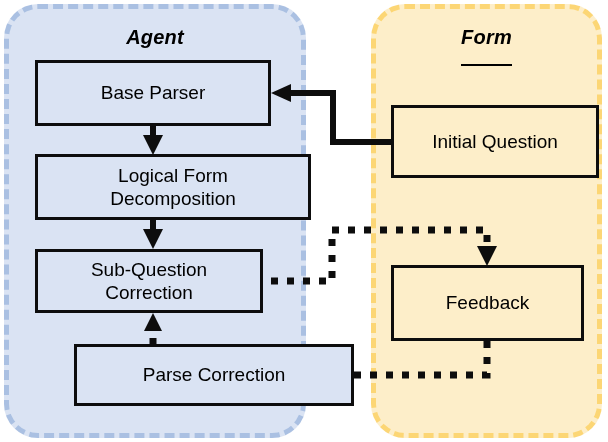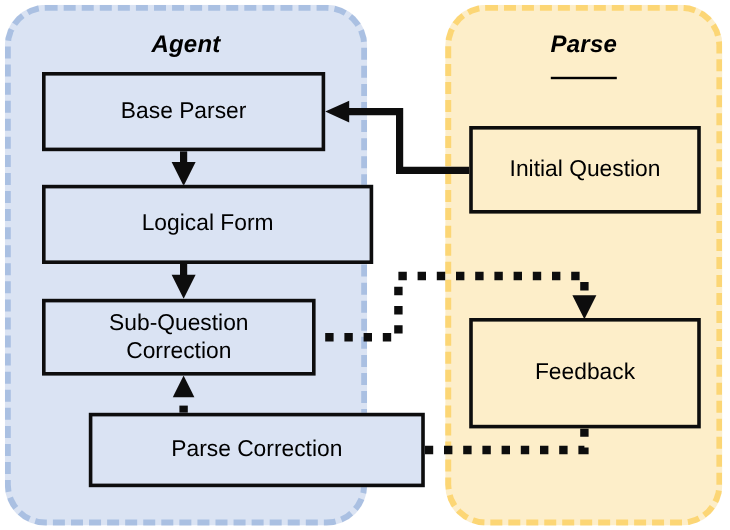--- a/index.html
+++ b/index.html
@@ -70,22 +70,22 @@
     color: #000000;
     padding: 0 4px;
   }
   .node-agent { background: #dae3f3; }
   .node-user  { background: #fdeec9; }
 
   #n-base-parser   { left: 35px;  top: 60px;  width: 236px; height: 66px; }
   #n-logical-form  { left: 35px;  top: 154px; width: 276px; height: 66px; }
   #n-sub-question  { left: 35px;  top: 249px; width: 228px; height: 64px; }
   #n-parse-corr    { left: 26px;  top: 344px; width: 280px; height: 62px; margin-left: 48px; }
-  #n-initial-q     { left: 391px; top: 105px; width: 193px; height: 73px; }
-  #n-feedback      { left: 391px; top: 265px; width: 193px; height: 92px; }
+  #n-initial-q     { left: 391px; top: 105px; width: 208px; height: 73px; }
+  #n-feedback      { left: 391px; top: 265px; width: 193px; height: 76px; }
 
   svg#edges {
     position: absolute;
     left: 0;
     top: 0;
     width: 608px;
     height: 442px;
     pointer-events: none;
   }
   .solid-edge {
@@ -114,21 +114,21 @@
 </head>
 <body>
 
 <div id="canvas">
 
   <div class="panel panel-agent">
     <div class="panel-title agent-title"><span>Agent</span></div>
   </div>
 
   <div class="panel panel-user">
-    <div class="panel-title user-title"><span>Parse</span></div>
+    <div class="panel-title user-title"><span>Form</span></div>
   </div>
 
   <svg id="edges" viewBox="0 0 608 442">
 
     <path class="solid-edge" d="M 391 142 L 333 142 L 333 93 L 285 93"></path>
     <polygon class="arrow-head" points="271,93 291,84 291,102"></polygon>
 
     <path class="solid-edge" d="M 153 126 L 153 140"></path>
     <polygon class="arrow-head" points="153,155 143,135 163,135"></polygon>
 
@@ -145,20 +145,21 @@
     <polygon class="arrow-head" points="153,313 144,331 162,331"></polygon>
   </svg>
 
   <div class="node node-agent" id="n-base-parser">
     <span>Base Parser</span>
   </div>
 
   <div class="node node-agent" id="n-logical-form">
     <div>
       <div>Logical Form</div>
+      <div>Decomposition</div>
     </div>
   </div>
 
   <div class="node node-agent" id="n-sub-question">
     <div>
       <div>Sub-Question</div>
       <div>Correction</div>
     </div>
   </div>
 

